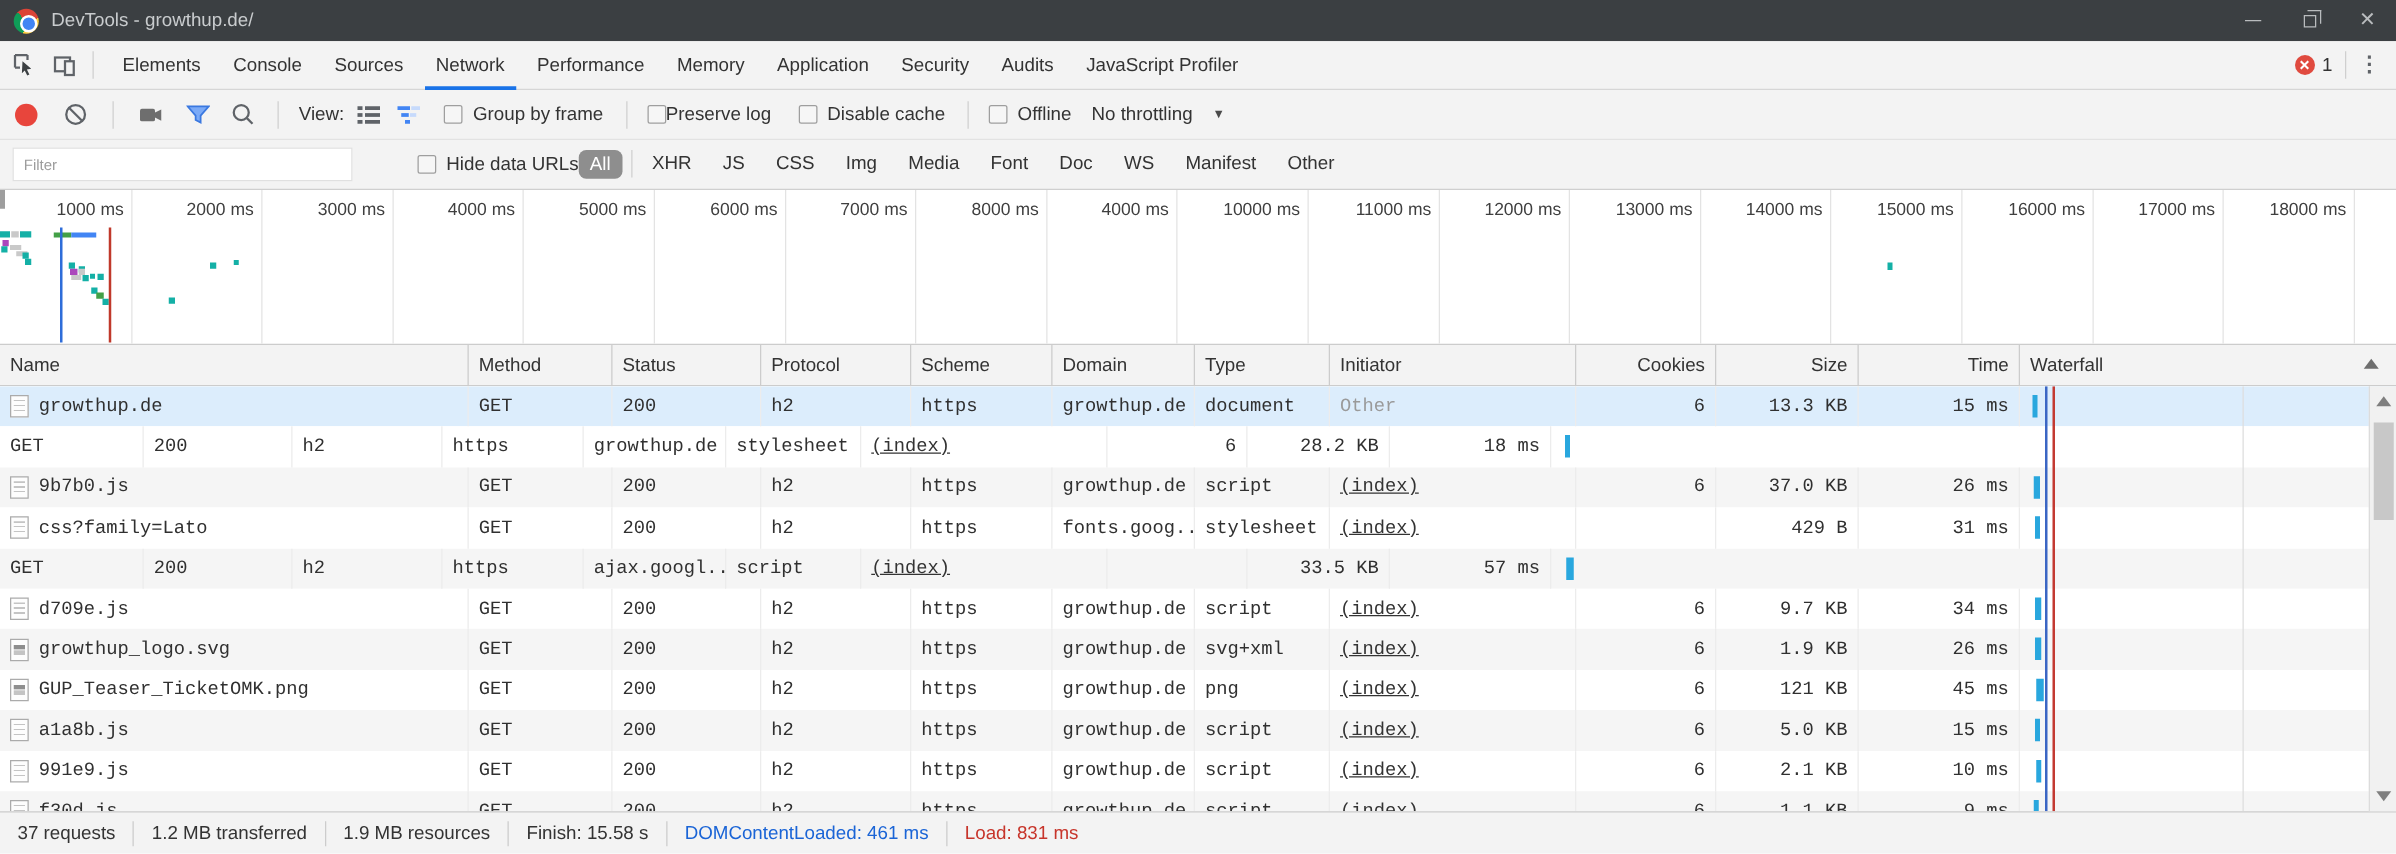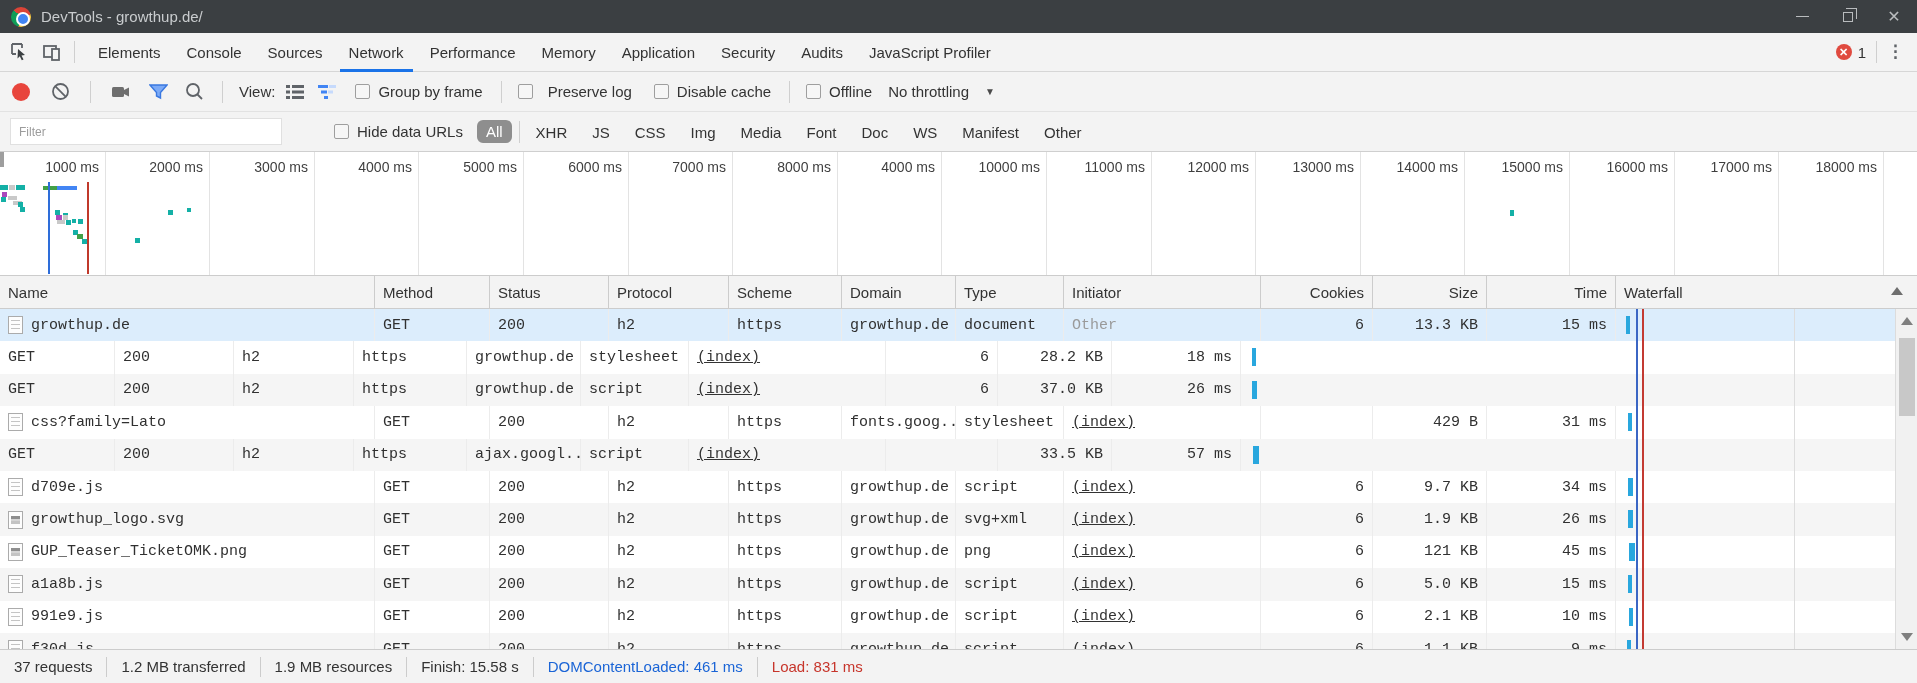--- a/index.html
+++ b/index.html
@@ -201,37 +201,37 @@
         <rect x="12" y="1" width="7" height="3" fill="#C6DAFC"></rect>
       <rect x="4" y="6.5" width="6" height="3" fill="#4285F4"></rect>
         <rect x="11" y="6.5" width="5" height="3" fill="#C6DAFC"></rect>
       <rect x="7" y="12" width="4" height="3" fill="#4285F4"></rect>
     </svg>
   </div>
   <div class="cb" style="margin-left:18px;"></div>
   <span class="tool-label" style="margin-left:8px;">Group by frame</span>
   <div class="vsep" style="margin-left:18px;"></div>
   <div class="cb" style="margin-left:16px;"></div>
-  <span class="tool-label" style="margin-left:15px;text-align:center;">Preserve log</span>
+  <span class="tool-label" style="margin-left:0;text-align:center;">Preserve log</span>
   <div class="cb" style="margin-left:22px;"></div>
   <span class="tool-label" style="margin-left:8px;">Disable cache</span>
   <div class="vsep" style="margin-left:18px;"></div>
   <div class="cb" style="margin-left:16px;"></div>
   <span class="tool-label" style="margin-left:8px;">Offline</span>
   <div style="display:flex; align-items:center; margin-left:16px; gap:16px;">
     <span class="tool-label">No throttling</span>
     <span class="ddl-arrow">▼</span>
   </div>
 </div>
 
 <div id="filterbar" class="abs">
   <input id="filter-input" type="text" placeholder="Filter" style="">
   <div class="cb" style="margin-left:52px;"></div>
   <span class="tool-label" style="margin-left:8px;">Hide data URLs</span>
-  <div id="ftype-container" style="display:flex; align-items:flex-end; gap:7px; margin-left:14px;">
+  <div id="ftype-container" style="display:flex; align-items:flex-start; gap:7px; ">
       <span class="ftype active">All</span>
       <div class="vsep"></div>
       <span class="ftype">XHR</span>
       <span class="ftype">JS</span>
       <span class="ftype">CSS</span>
       <span class="ftype">Img</span>
       <span class="ftype">Media</span>
       <span class="ftype">Font</span>
       <span class="ftype">Doc</span>
       <span class="ftype">WS</span>
@@ -356,20 +356,24 @@
         <span class="initiator-link">(index)</span>
       </div>
     <div class="cell c-cookies right">6</div>
     <div class="cell c-size right">28.2 KB</div>
     <div class="cell c-time right">18 ms</div>
     <div class="cell c-waterfall" style="padding:0; border-right:none;">
         <span class="wfbar" style="left: 11px; width: 4px;"></span>
       </div>
   </div>
     <div class="trow stripe">
+    <div class="cell c-name">
+        <span class="ficon doc"></span>
+        <span>9b7b0.js</span>
+      </div>
     <div class="cell c-method">GET</div>
     <div class="cell c-status">200</div>
     <div class="cell c-protocol">h2</div>
     <div class="cell c-scheme">https</div>
     <div class="cell c-domain">growthup.de</div>
     <div class="cell c-type">script</div>
     <div class="cell c-initiator">
         <span class="initiator-link">(index)</span>
       </div>
     <div class="cell c-cookies right">6</div>

